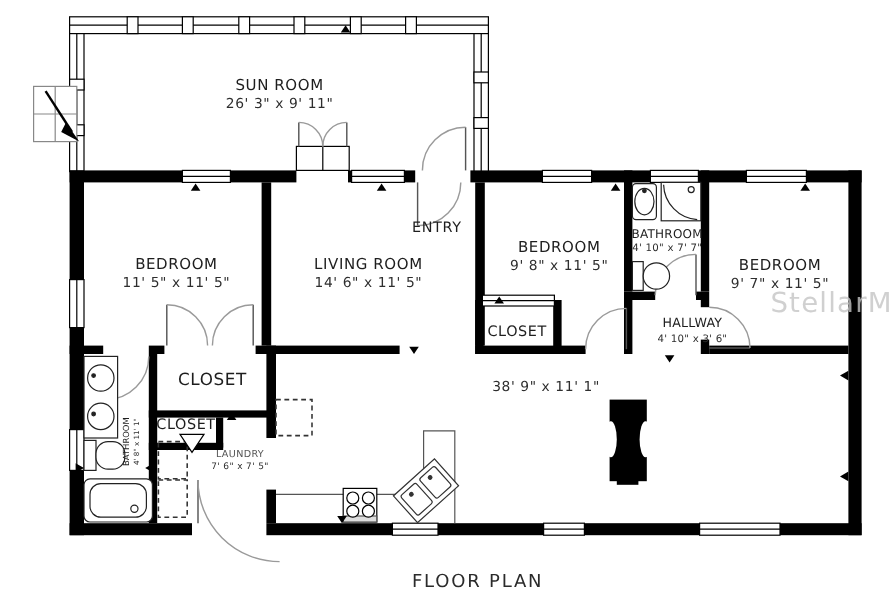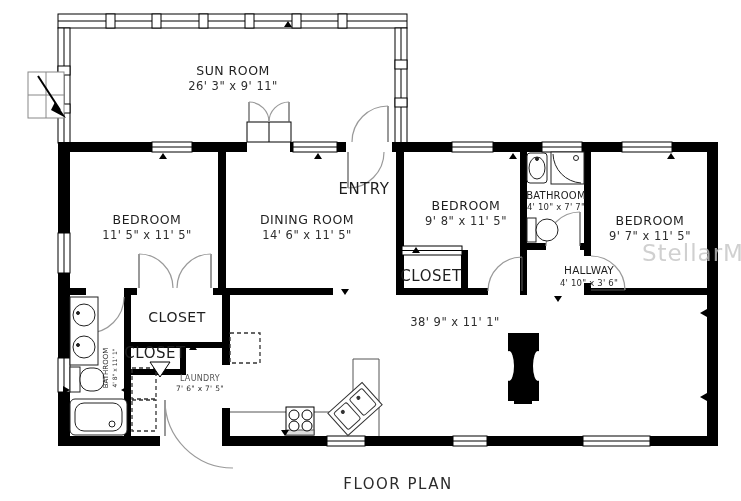--- a/index.html
+++ b/index.html
@@ -3,21 +3,21 @@
 <meta charset="utf-8">
 <style>
   html,body{margin:0;padding:0;background:#fff;}
   .stage{position:relative;width:741px;height:501px;background:#fff;overflow:hidden;
          font-family:"DejaVu Sans",sans-serif;}
   svg{position:absolute;left:0;top:0;}
   .lbl{position:absolute;transform:translate(-50%,-50%);text-align:center;white-space:nowrap;
        color:#1e1e1e;letter-spacing:.5px;line-height:1.3;z-index:5;}
   .lbl .dm{color:#2e2e2e;}
   .vert{transform:translate(-50%,-50%) rotate(-90deg);}.s14{font-size:14px}.s125{font-size:12.5px}.s115{font-size:11.5px}
-  .s11{font-size:15px}.s105{font-size:10.5px}.s10{font-size:10px}.s85{font-size:8.5px}
+  .s11{font-size:12px}.s105{font-size:10.5px}.s10{font-size:10px}.s85{font-size:8.5px}
   .s8{font-size:8px}.s75{font-size:7.5px}.s7{font-size:7px}.s6{font-size:6px}
   .laundry-lbl{color:#555;}
   .title-lbl{position:absolute;transform:translate(-50%,-50%);color:#2b2b2b;font-size:15px;
              letter-spacing:1.5px;white-space:nowrap;z-index:5;margin-left:29px;}
   .watermark{position:absolute;left:642px;top:240px;font-size:23px;letter-spacing:1px;
              color:#c5c5c5;opacity:.8;white-space:nowrap;z-index:6;font-weight:500;}
 </style>
 </head>
 <body>
 
@@ -248,42 +248,42 @@
 </div>
 
 <div class="lbl s11" style="left:364px;top:190px">ENTRY</div>
 
 <div class="lbl" style="left:147px;top:228px">
   <div class="s125">BEDROOM</div>
   <div class="dm s115">11' 5" x 11' 5"</div>
 </div>
 
 <div class="lbl" style="left:307px;top:228px">
-  <div class="s125">DINING ROOM</div>
+  <div class="s125">LIVING ROOM</div>
   <div class="dm s115">14' 6" x 11' 5"</div>
 </div>
 
 <div class="lbl" style="left:466px;top:214px">
   <div class="s125">BEDROOM</div>
   <div class="dm s115">9' 8" x 11' 5"</div>
 </div>
 
 <div class="lbl" style="left:556px;top:201px;letter-spacing:.2px">
   <div class="s10">BATHROOM</div>
   <div class="dm s85">4' 10" x 7' 7"</div>
 </div>
 
 <div class="lbl" style="left:650px;top:229px">
   <div class="s125">BEDROOM</div>
   <div class="dm s115">9' 7" x 11' 5"</div>
 </div>
 
 <div class="lbl s11" style="left:431px;top:277px">CLOSET</div>
 
-<div class="lbl" style="left:589px;top:276px;letter-spacing:.2px">
+<div class="lbl" style="left:577px;top:276px;letter-spacing:.2px">
   <div class="s105">HALLWAY</div>
   <div class="dm s85">4' 10" x 3' 6"</div>
 </div>
 
 <div class="lbl" style="left:455px;top:322px">
   <div class="dm s115">38' 9" x 11' 1"</div>
 </div>
 
 <div class="lbl s14" style="left:177px;top:317px">CLOSET</div>
 

